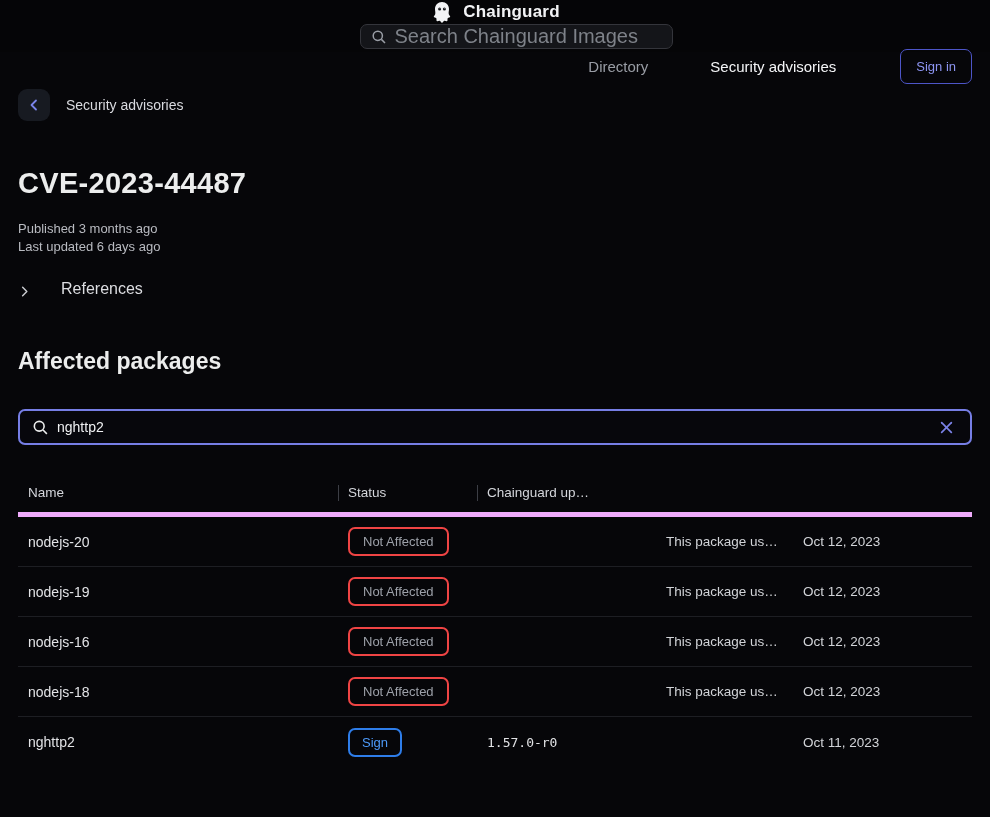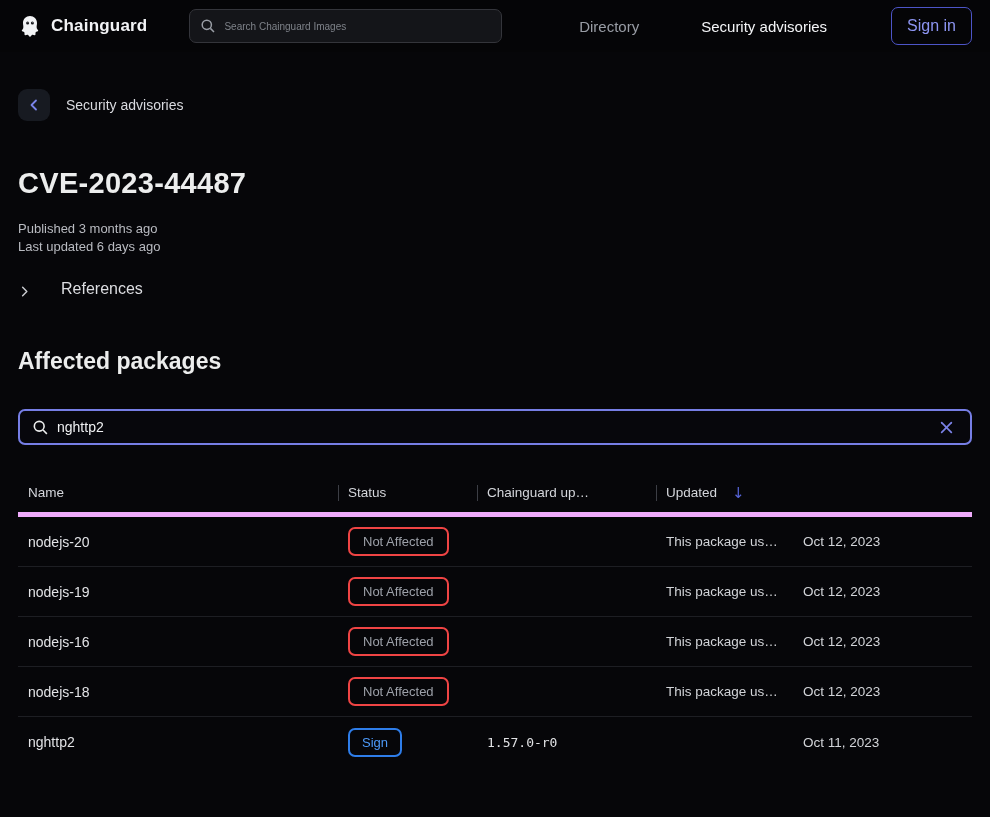--- a/index.html
+++ b/index.html
@@ -11,50 +11,51 @@
     overflow: hidden;
   }
 
   
   .topbar {
     height: 52px;
     background: #050507;
     display: flex;
     align-items: center;
     padding: 0 18px;
+    flex-direction: column;
   }
   .brand { display: flex; align-items: center; gap: 9px; cursor: pointer; }
   .brand-name { font-size: 17px; font-weight: bold; color: #f2f3f5; letter-spacing: .2px; }
   .top-search {
     margin-left: 42px;
     width: 313px;
     height: 34px;
     background: #141519;
     border: 1px solid #34353b;
     border-radius: 7px;
     display: flex;
     align-items: center;
     padding: 0 10px;
     gap: 8px;
   }
   .top-search input {
     background: transparent; border: none; outline: none;
-    color: #d7d8dc; font-size: 10px; width: 100%;
+    color: #d7d8dc; font-size: 20px; width: 100%;
     font-family: "Liberation Sans", sans-serif;
   }
   .top-search input::placeholder { color: #7e8289; }
   .topnav { margin-left: auto; display: flex; align-items: center; gap: 16px; }
   .nav-link { font-size: 15px; color: #9b9fa8; color: #999da5; cursor: pointer; }
   .nav-link.active { color: #f4f5f7; margin-left: 46px; }
   .signin-btn {
     margin-left: 48px;
     background: transparent;
     border: 1px solid #4d55c8;
     color: #8d95f2;
-    font-size: 16px;
+    font-size: 13px;
     padding: 9px 15px;
     border-radius: 7px;
     cursor: pointer;
     font-family: "Liberation Sans", sans-serif;
   }
 
   
   .content { padding: 0 18px; }
 
   .breadcrumb-row { display: flex; align-items: center; gap: 16px; margin-top: 37px; }
@@ -218,24 +219,20 @@
       </span>
     </button>
   </div>
 
   <div class="table">
 
     <div class="t-row t-head">
       <div class="th">Name</div>
       <div class="th">Status</div>
       <div class="th">Chainguard up…</div>
-      <div class="th">
-        <span>Updated</span>
-        <span class="sort-arrow">↓</span>
-      </div>
     </div>
 
     <div class="t-body">
 
       <div class="t-row">
         <div class="td">nodejs-20</div>
         <div class="td"><span class="badge">Not Affected</span></div>
         <div class="td mono"></div>
         <div class="td muted">This package us…</div>
         <div class="td muted">Oct 12, 2023</div>

